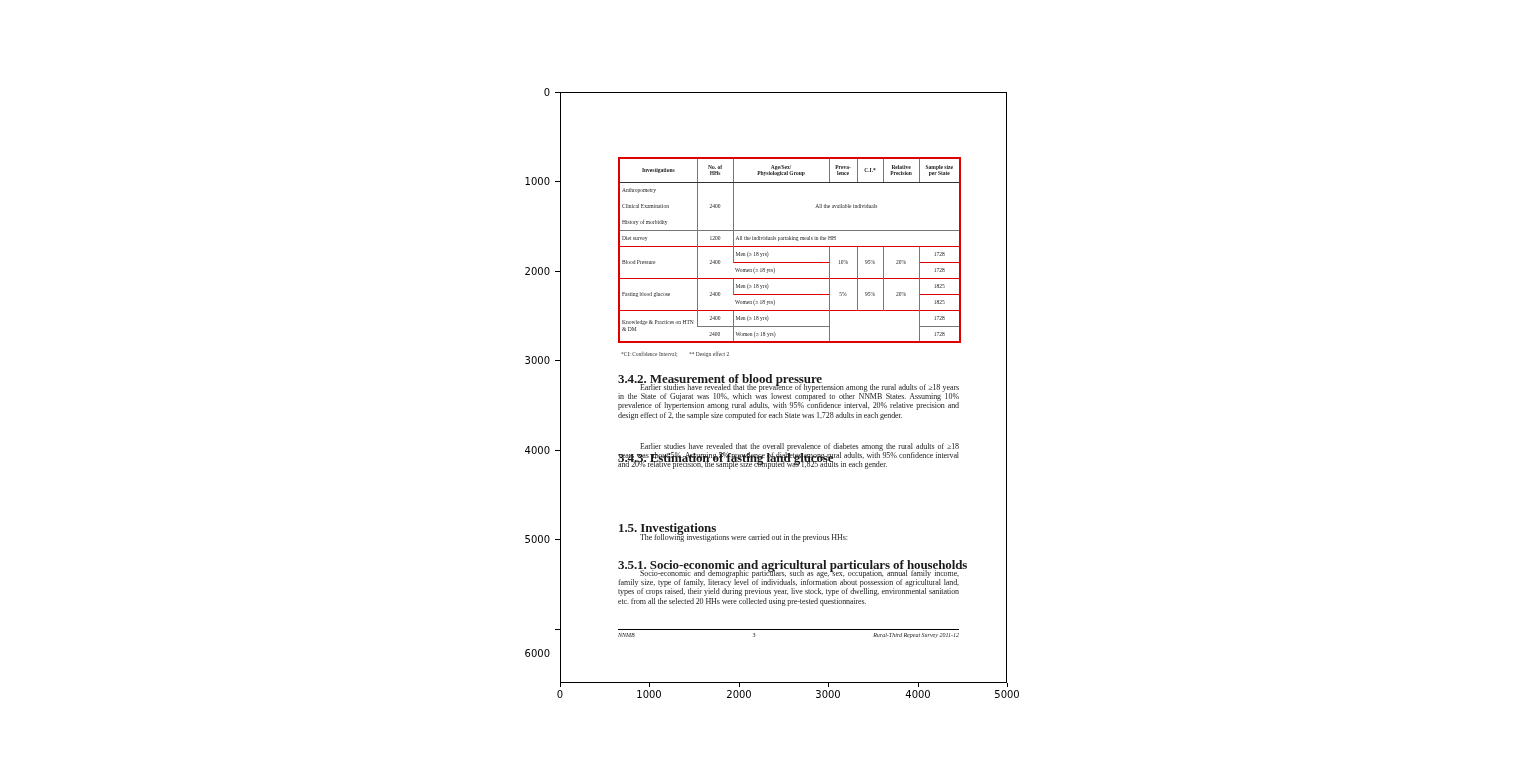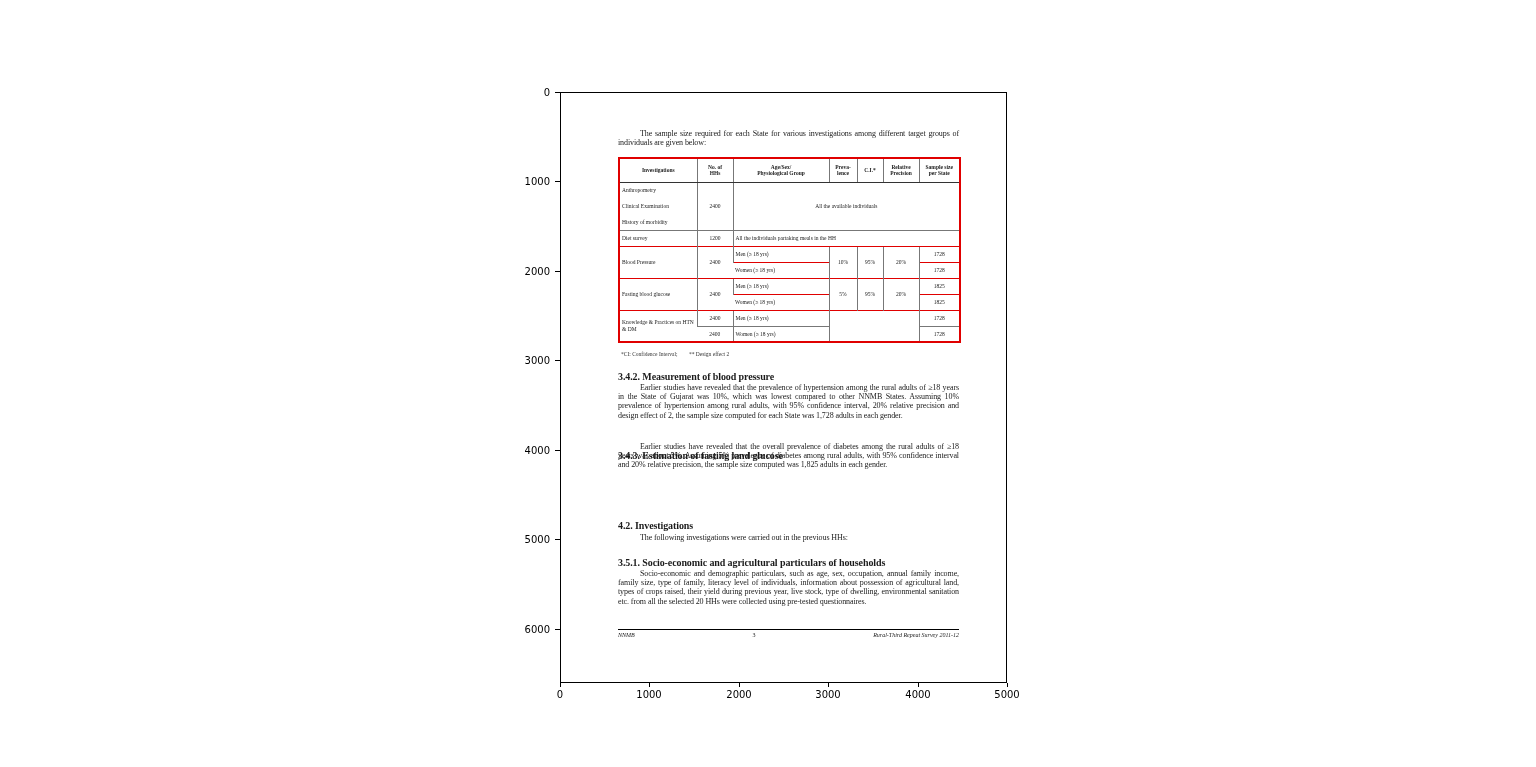--- a/index.html
+++ b/index.html
@@ -21,21 +21,21 @@
   
   .doc { position:absolute; inset:0; font-family:"Liberation Serif", serif;
          color:#1b1b1b; }
   .doc p, .doc h3 { position:absolute; }
 
   .intro { left:57px; top:36px; width:341px; font-size:8px; line-height:9.2px;
            text-align:justify; text-indent:22px; letter-spacing:-0.1px; }
 
   .para  { width:341px; left:57px; font-size:8px; line-height:9.2px;
            text-align:justify; text-indent:22px; letter-spacing:-0.1px; }
-  .sec   { left:57px; font-size:10px; font-weight:bold; letter-spacing:-0.1px; }
+  .sec   { left:57px; font-size:13px; font-weight:bold; letter-spacing:-0.1px; }
 
   .s0h{top:278px} .s0p{top:290px}
   .s1h{top:357px} .s1p{top:349px}
   .s2h{top:427px} .s2p{top:440px}
   .s3h{top:464px} .s3p{top:476px}
 
   
   .tblwrap { position:absolute; left:57px; top:64px; width:341px; }
   table.sample { width:341px; border-collapse:collapse; table-layout:fixed;
                  border:2px solid #e00000; font-size:5.5px; line-height:1.15;
@@ -65,21 +65,20 @@
   .page-footer .side { font-style:italic; }
 </style>
 </head>
 <body>
 
 <div class="figure">
 
   <div class="axes">
     <div class="doc">
 
-      <p class="intro">The sample size required for each State for various investigations among different target groups of individuals are given below:</p>
 
       <div class="tblwrap">
         <table class="sample">
           <colgroup>
             <col style="width:78px">
               <col style="width:36px">
               <col style="width:96px">
             <col style="width:28px">
               <col style="width:26px">
               <col style="width:36px">
@@ -169,21 +168,21 @@
         <span>*CI: Confidence Interval;</span>
         <span>** Design effect 2</span>
       </div>
 
       <h3 class="sec s0h">3.4.2. Measurement of blood pressure</h3>
       <p class="para s0p">Earlier studies have revealed that the prevalence of hypertension among the rural adults of ≥18 years in the State of Gujarat was 10%, which was lowest compared to other NNMB States. Assuming 10% prevalence of hypertension among rural adults, with 95% confidence interval, 20% relative precision and design effect of 2, the sample size computed for each State was 1,728 adults in each gender.</p>
 
       <h3 class="sec s1h">3.4.3. Estimation of fasting land glucose</h3>
       <p class="para s1p">Earlier studies have revealed that the overall prevalence of diabetes among the rural adults of ≥18 years was about 5%. Assuming 5% prevalence of diabetes among rural adults, with 95% confidence interval and 20% relative precision, the sample size computed was 1,825 adults in each gender.</p>
 
-      <h3 class="sec s2h">4.2. Investigations</h3>
+      <h3 class="sec s2h">1.5. Investigations</h3>
       <p class="para s2p">The following investigations were carried out in the previous HHs:</p>
 
       <h3 class="sec s3h">3.5.1. Socio-economic and agricultural particulars of households</h3>
       <p class="para s3p">Socio-economic and demographic particulars, such as age, sex, occupation, annual family income, family size, type of family, literacy level of individuals, information about possession of agricultural land, types of crops raised, their yield during previous year, live stock, type of dwelling, environmental sanitation etc. from all the selected 20 HHs were collected using pre-tested questionnaires.</p>
 
       <div class="footer-rule"></div>
       <div class="page-footer">
         <span class="side">NNMB</span>
         <span>3</span>
         <span class="side">Rural-Third Repeat Survey 2011-12</span>
@@ -199,21 +198,21 @@
   <div class="ytick-mark" style="top:450px"></div>
   <div class="ytick-mark" style="top:539px"></div>
   <div class="ytick-mark" style="top:629px"></div>
 
   <div class="ytick" style="top:92px">0</div>
   <div class="ytick" style="top:181px">1000</div>
   <div class="ytick" style="top:271px">2000</div>
   <div class="ytick" style="top:360px">3000</div>
   <div class="ytick" style="top:450px">4000</div>
   <div class="ytick" style="top:539px">5000</div>
-  <div class="ytick" style="top:629px">6000</div>
+  <div class="ytick" style="top:653px">6000</div>
 
   <div class="xtick-mark" style="left:560px"></div>
   <div class="xtick-mark" style="left:649px"></div>
   <div class="xtick-mark" style="left:739px"></div>
   <div class="xtick-mark" style="left:828px"></div>
   <div class="xtick-mark" style="left:918px"></div>
   <div class="xtick-mark" style="left:1007px"></div>
 
   <div class="xtick" style="left:560px">0</div>
   <div class="xtick" style="left:649px">1000</div>

